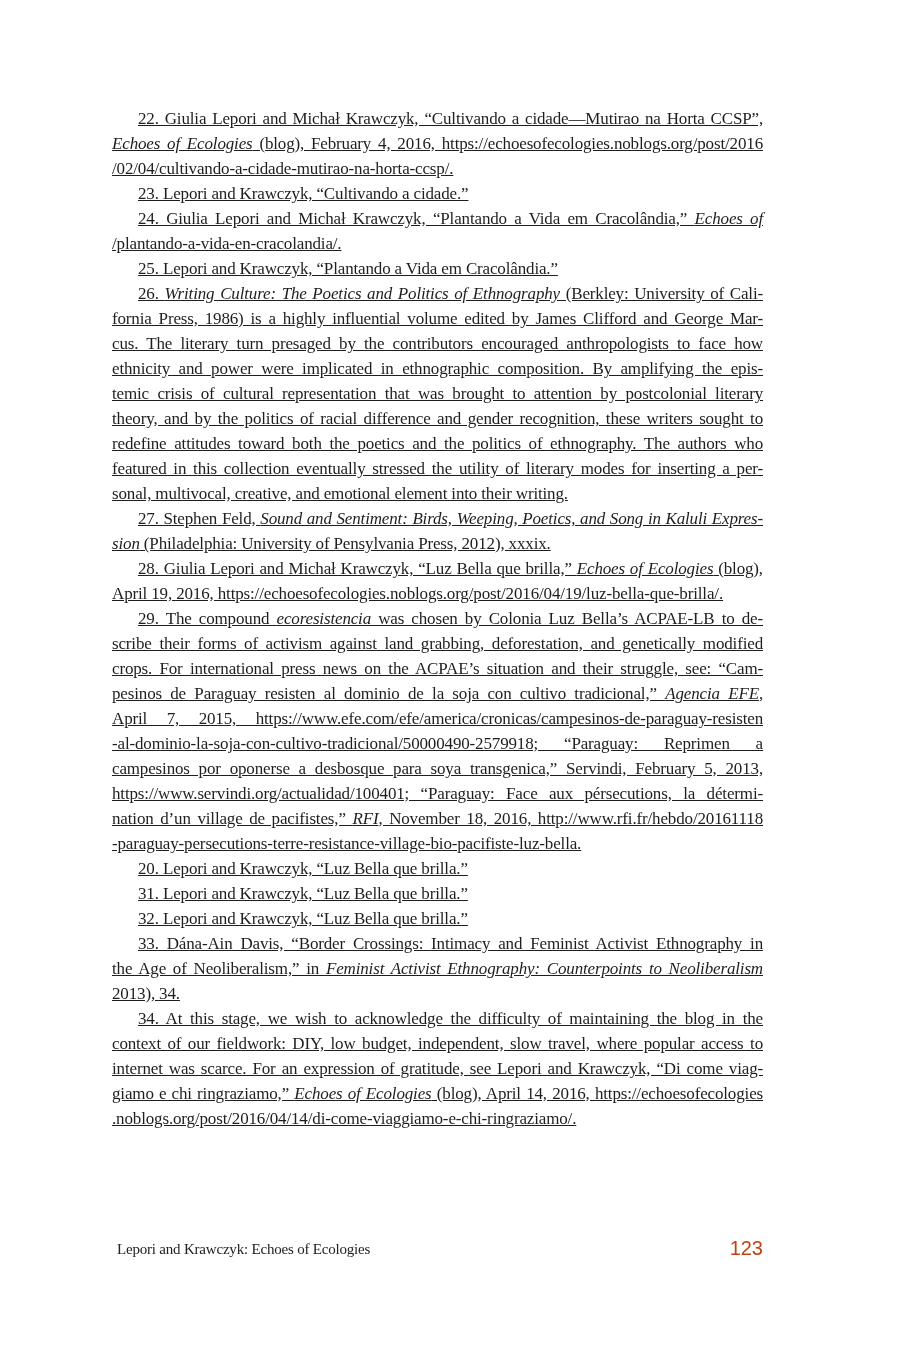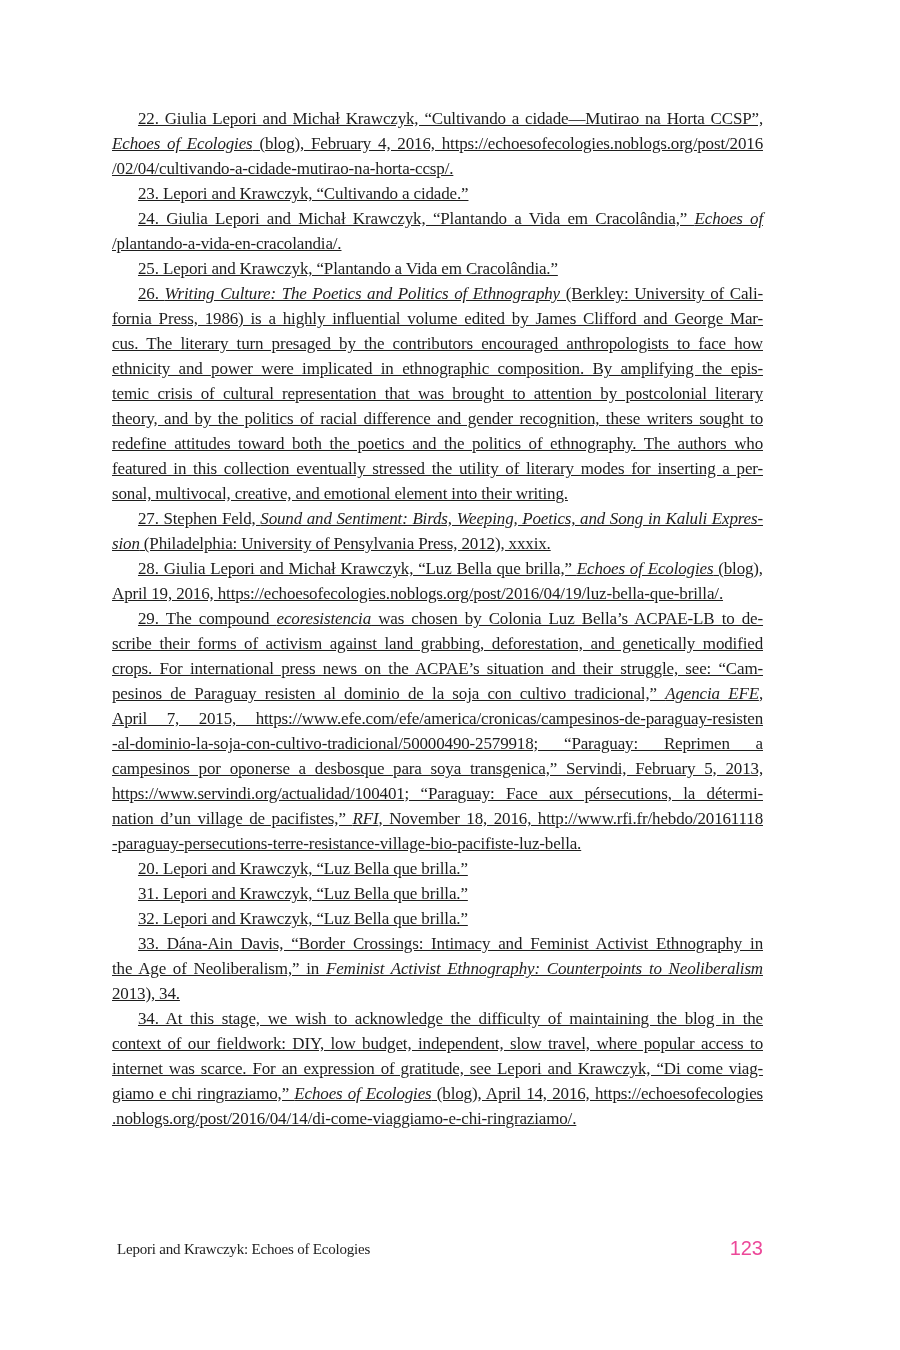--- a/index.html
+++ b/index.html
@@ -59,21 +59,21 @@
       font-size: 15px;
       color: #222;
       letter-spacing: -0.2px;
     }
     .page-number {
       position: absolute;
       right: 0;
       top: 0;
       font-family: "Liberation Sans", "DejaVu Sans", sans-serif;
       font-size: 20px;
-      color: #ec4899;
+      color: #c2410c;
     }
   </style>
 </head>
 <body>
 
 <div class="page">
   <div id="notes-container">
       <p class="note">
         <span class="line"><span>22. Giulia Lepori and Michał Krawczyk, “Cultivando a cidade—Mutirao na Horta CCSP”,</span></span>
         <span class="line"><em>Echoes of Ecologies</em><span> (blog), February 4, 2016, https://echoesofecologies.noblogs.org/post/2016</span></span>

